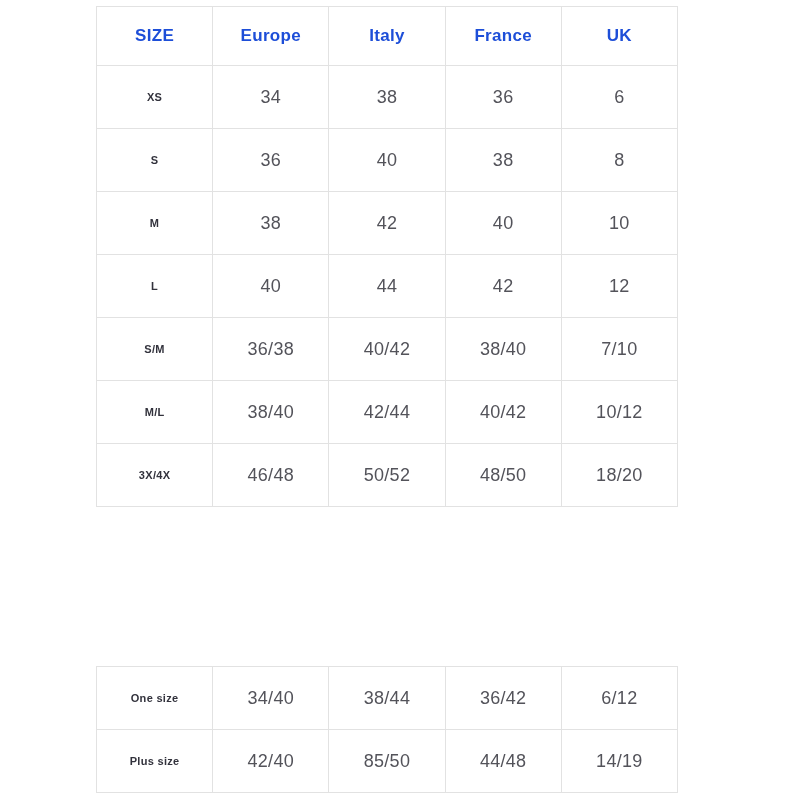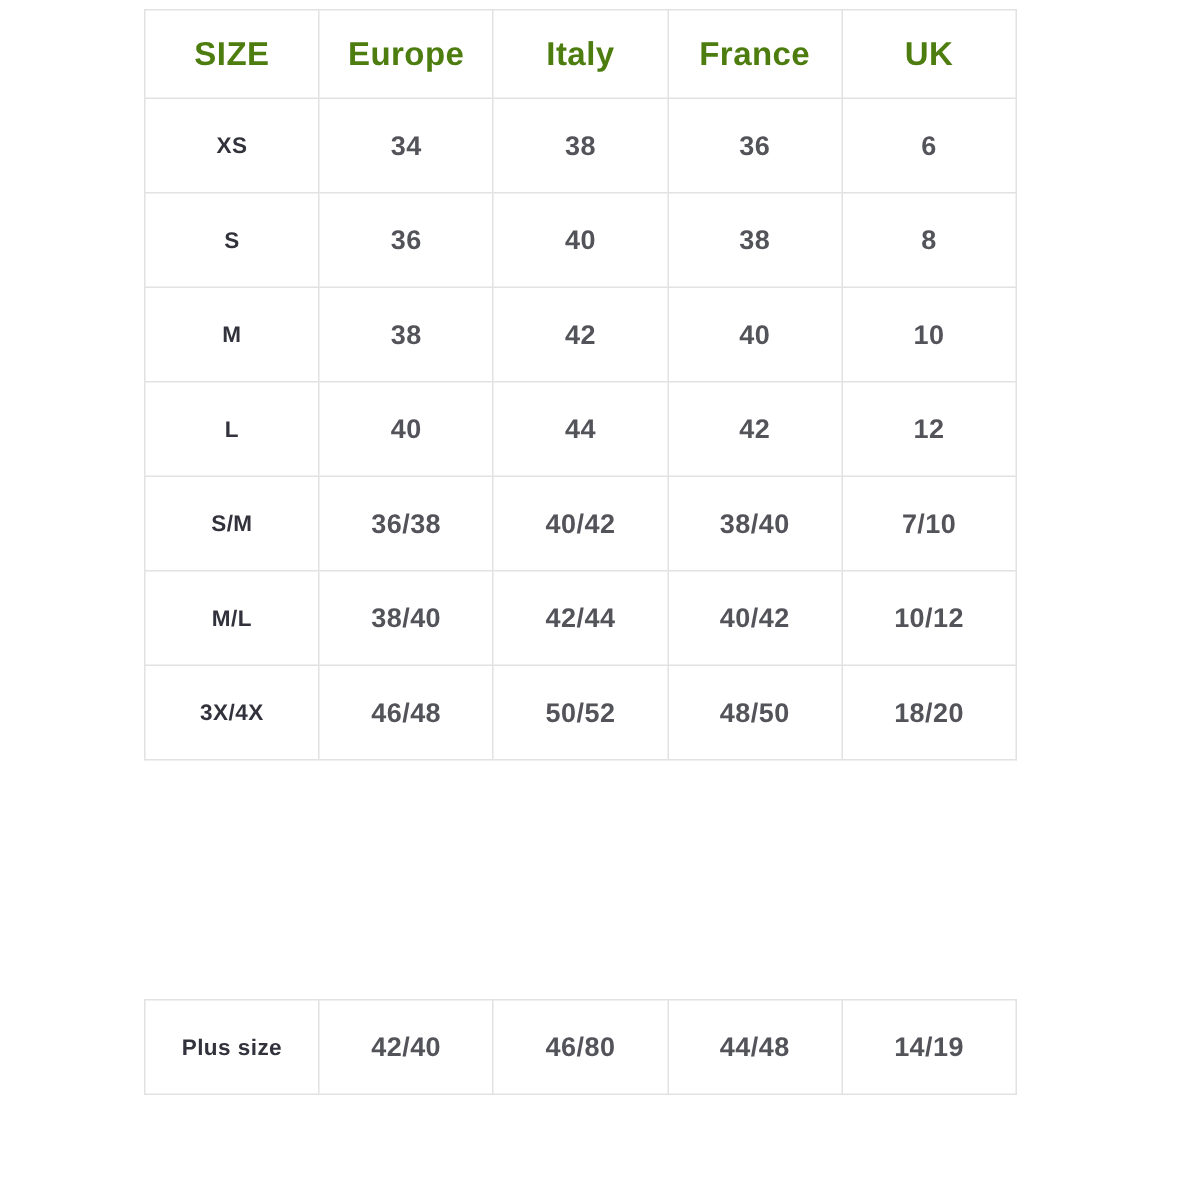--- a/index.html
+++ b/index.html
@@ -29,34 +29,34 @@
   #special-table { top: 666px; }
   table.size-table td, table.size-table th {
     border: 1px solid #e2e2e2;
     text-align: center;
     vertical-align: middle;
     padding: 0;
     width: 20%;
   }
   tr.header-row th {
     height: 58px;
-    font-size: 22px;
+    font-size: 17px;
     font-weight: bold;
-    color: #4d7c0f;
+    color: #1d4ed8;
     letter-spacing: 0.3px;
   }
   tr.data-row td {
     height: 62px;
     font-size: 18px;
-    font-weight: bold;
+    font-weight: normal;
     color: #53535a;
     letter-spacing: 0.3px;
   }
   tr.data-row td.row-label {
-    font-size: 15px;
+    font-size: 11px;
     font-weight: bold;
     color: #32323c;
   }
 </style>
 </head>
 <body>
 
 <div class="page">
 
   <table class="size-table" id="main-table">
@@ -116,22 +116,29 @@
         <td>50/52</td>
         <td>48/50</td>
         <td>18/20</td>
       </tr>
     </tbody>
   </table>
 
   <table class="size-table" id="special-table">
     <tbody>
       <tr class="data-row">
+        <td class="row-label">One size</td>
+        <td>34/40</td>
+        <td>38/44</td>
+        <td>36/42</td>
+        <td>6/12</td>
+      </tr>
+      <tr class="data-row">
         <td class="row-label">Plus size</td>
         <td>42/40</td>
-        <td>46/80</td>
+        <td>85/50</td>
         <td>44/48</td>
         <td>14/19</td>
       </tr>
     </tbody>
   </table>
 
 </div>
 
 </body></html>

